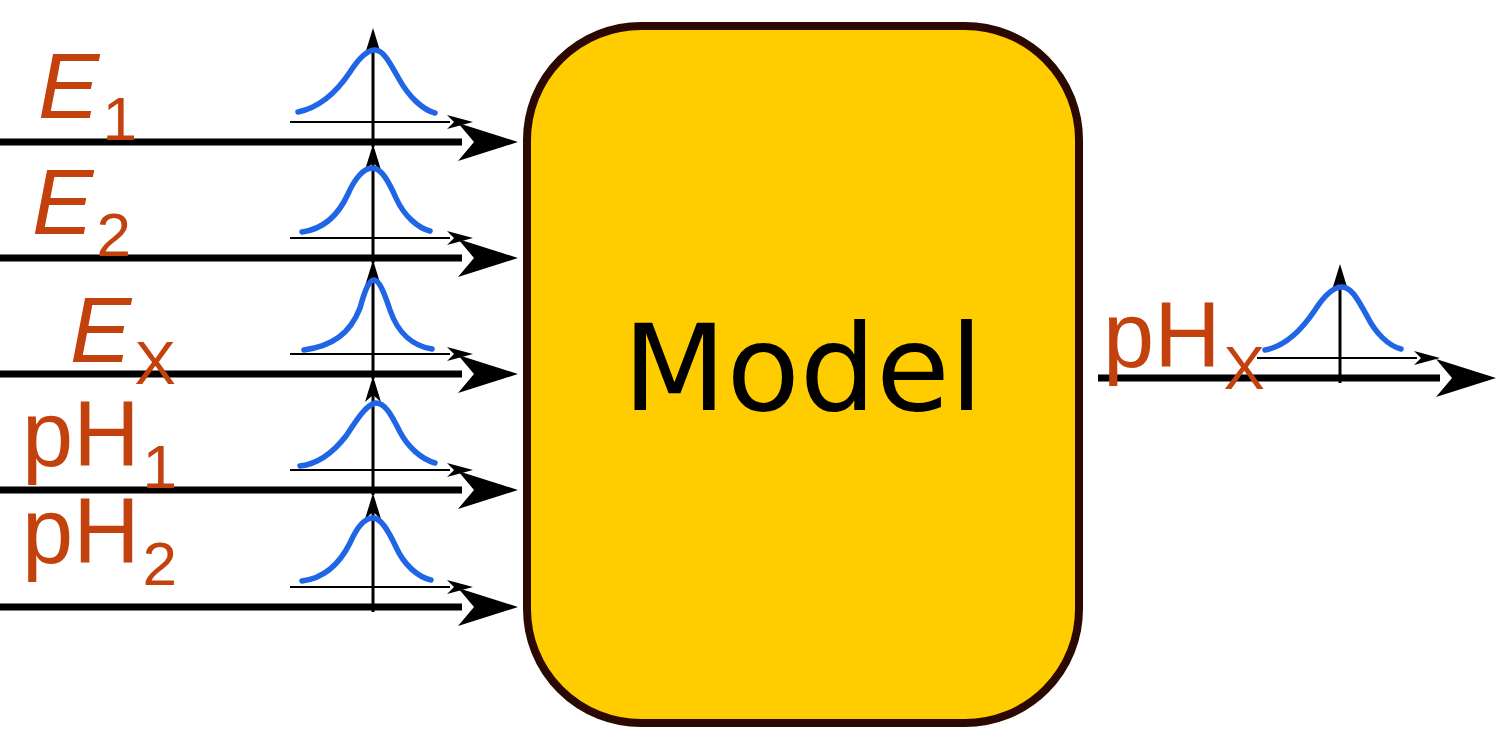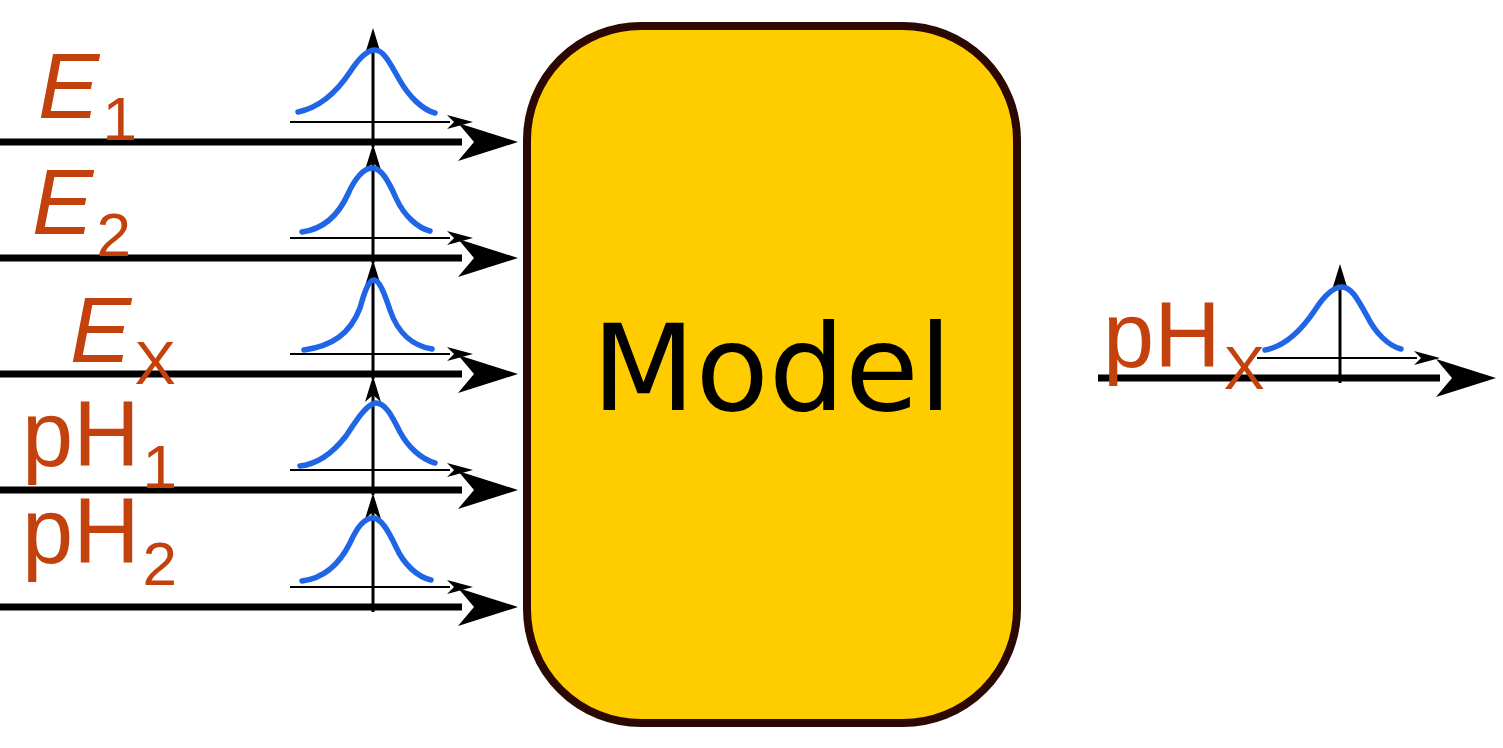--- a/index.html
+++ b/index.html
@@ -26,21 +26,21 @@
   .sig-label .sub{
     display:inline-block;
     font-size:62px;
     transform:translateY(22px);
     margin-left:3px;
   }
   
   .model-box{
     position:absolute;
     left:523px;top:22px;
-    width:498px;height:705px;
+    width:560px;height:705px;
     box-sizing:border-box;
     background:var(--box-fill,#FFCC00);
     border:8px solid var(--box-border,#2B0802);
     border-radius:118px;
     display:flex;align-items:center;justify-content:center;
   }
   .model-label{
     font-family:"DejaVu Sans","Liberation Sans",sans-serif;
     font-size:120px;
     color:#000;

